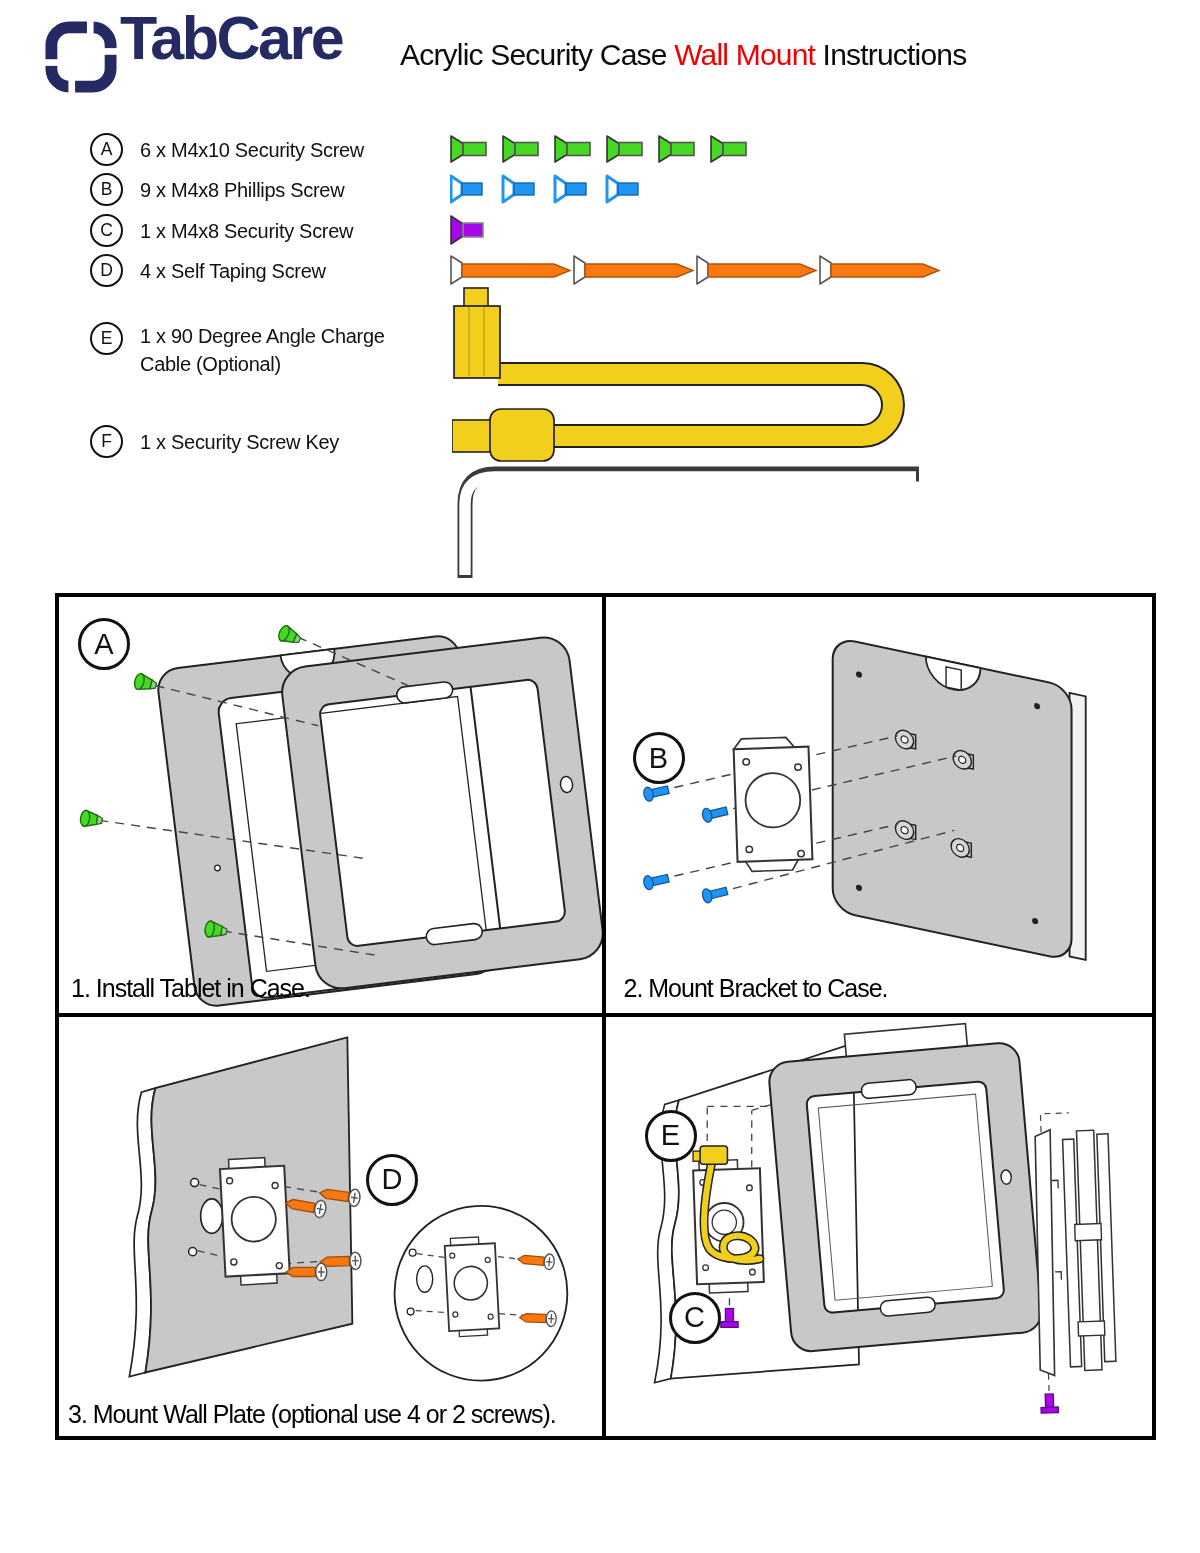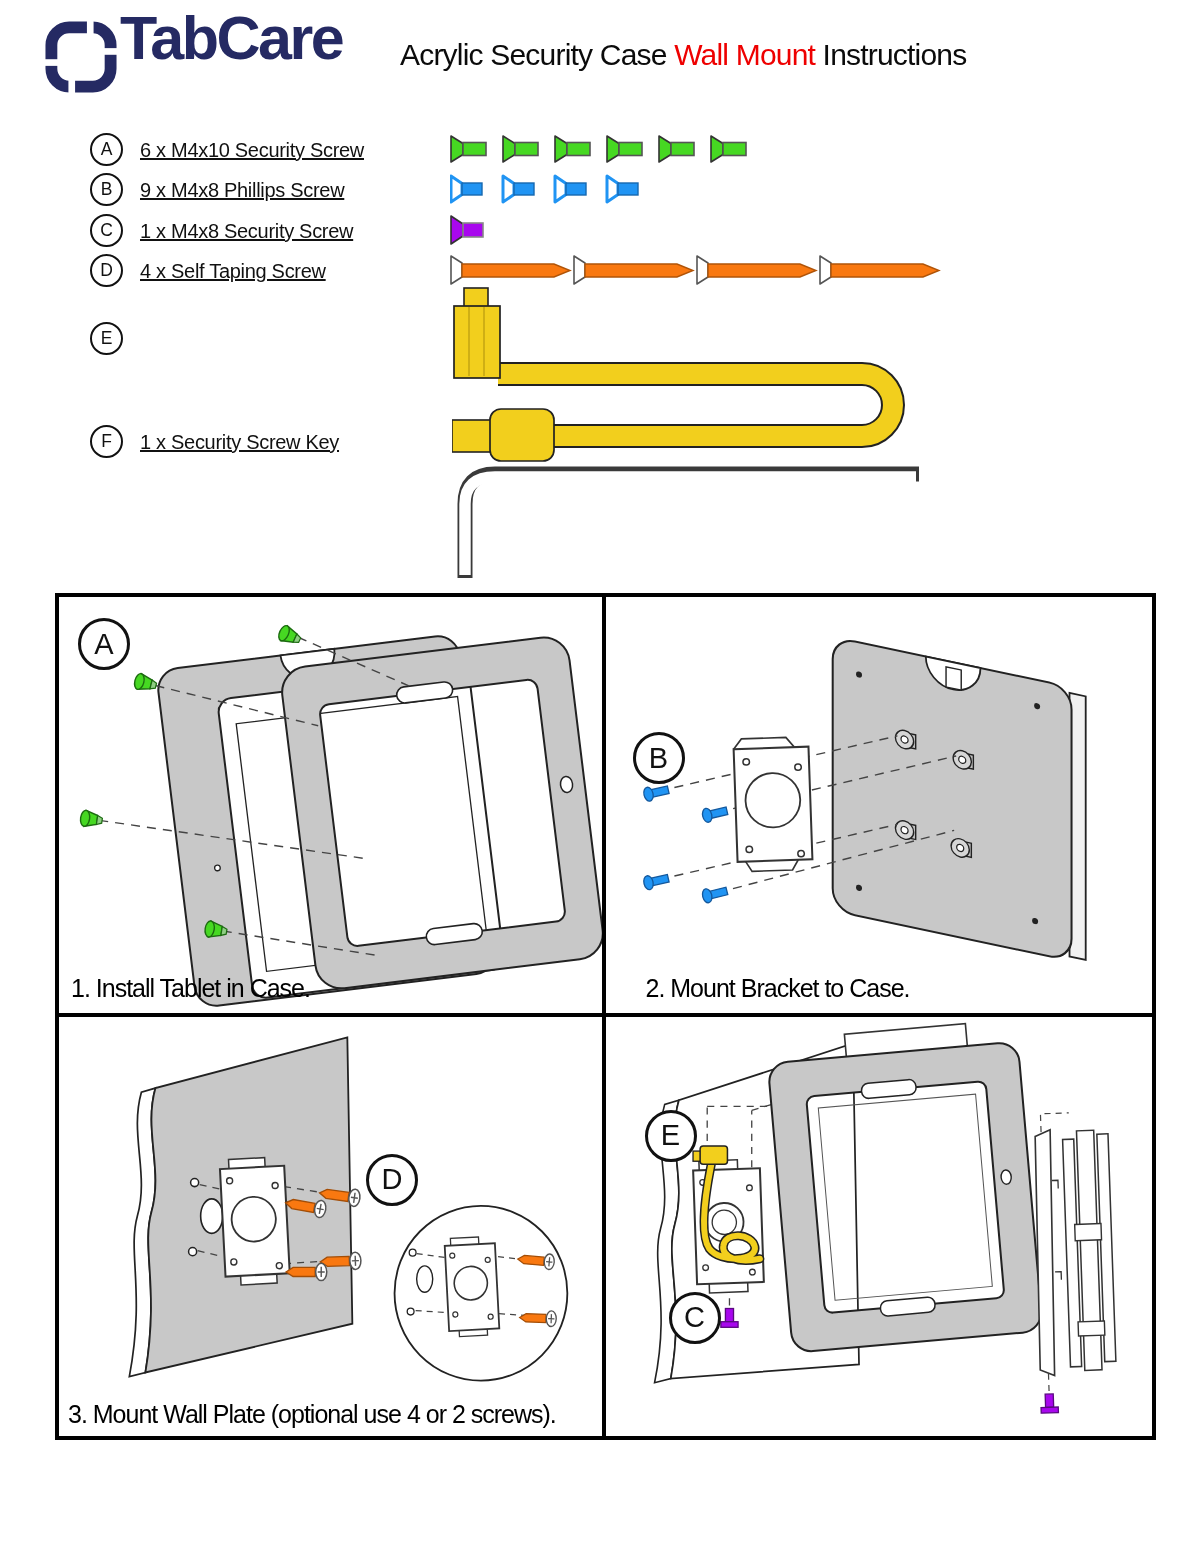--- a/index.html
+++ b/index.html
@@ -5,21 +5,21 @@
   html,body{margin:0;padding:0;background:#ffffff;}
   body{width:1200px;height:1553px;position:relative;font-family:"Liberation Sans",sans-serif;color:#111;overflow:hidden;}
   .abs{position:absolute;}
   
   #brand-name{position:absolute;left:120px;top:8px;font-size:61px;font-weight:bold;letter-spacing:-2.5px;color:var(--brand-navy);line-height:1;}
   #page-title{position:absolute;left:376px;top:40px;font-size:30px;letter-spacing:-0.8px;color:#0b0b0b;line-height:1;white-space:nowrap;margin-left:24px;}
   #page-title .hl{color:var(--title-red);}
   
   .part-row{position:absolute;left:90px;display:flex;align-items:center;gap:17px;}
   .part-badge{width:29px;height:29px;border:2.2px solid #111;border-radius:50%;display:flex;align-items:center;justify-content:center;font-size:17.5px;background:#fff;flex:0 0 auto;}
-  .part-label{font-size:20px;letter-spacing:-0.3px;max-width:296px;line-height:1.4;text-decoration:underline;}
+  .part-label{font-size:20px;letter-spacing:-0.3px;max-width:296px;line-height:1.4;}
   
   #grid{position:absolute;left:55px;top:593px;width:1093px;height:839px;border:4px solid #000;display:grid;grid-template-columns:1fr 1fr;grid-template-rows:1fr 1fr;background:#fff;}
   .cell{position:relative;overflow:hidden;background:#fff;}
   .cell.br{border-right:4px solid #000;}
   .cell.bb{border-bottom:4px solid #000;}
   .cell svg.diagram{position:absolute;left:0;top:0;width:100%;height:100%;}
   .step-badge{position:absolute;width:46px;height:46px;border:3.6px solid #111;border-radius:50%;background:#fff;display:flex;align-items:center;justify-content:center;font-size:29px;color:#111;z-index:3;}
   .caption{position:absolute;font-size:25px;letter-spacing:-1px;color:#000;z-index:3;line-height:1.24;margin-top:20px;}
 </style>
 </head>
@@ -93,20 +93,21 @@
   <div class="part-row" style="top:214px">
     <div class="part-badge">C</div>
     <div class="part-label">1 x M4x8 Security Screw</div>
   </div>
   <div class="part-row" style="top:254px">
     <div class="part-badge">D</div>
     <div class="part-label">4 x Self Taping Screw</div>
   </div>
   <div class="part-row" style="top:322px;align-items:flex-start">
     <div class="part-badge">E</div>
+    <div class="part-label">1 x 90 Degree Angle Charge Cable (Optional)</div>
   </div>
   <div class="part-row" style="top:425px">
     <div class="part-badge">F</div>
     <div class="part-label">1 x Security Screw Key</div>
   </div>
 
   <svg class="abs" style="left:450px;top:133px" width="320" height="32" viewBox="0 0 320 32">
     <use href="#screw-a" x="0" y="2"></use>
       <use href="#screw-a" x="52" y="2"></use>
       <use href="#screw-a" x="104" y="2"></use>
@@ -218,21 +219,21 @@
         <circle cx="191" cy="256" r="3.2" fill="none" stroke="#333" stroke-width="1.5"></circle>
       </g>
       <g>
         <use href="#mini-blue" transform="translate(42,196) rotate(-13)"></use>
         <use href="#mini-blue" transform="translate(100,217) rotate(-13)"></use>
         <use href="#mini-blue" transform="translate(42,284) rotate(-13)"></use>
         <use href="#mini-blue" transform="translate(100,297) rotate(-14)"></use>
       </g>
     </svg>
     <div class="step-badge" style="left:27px;top:135px">B</div>
-    <div class="caption" style="left:40px;bottom:9px">2. Mount Bracket to Case.</div>
+    <div class="caption" style="left:18px;bottom:9px">2. Mount Bracket to Case.</div>
   </div>
 
   <div class="cell br">
     <svg class="diagram" viewBox="0 0 540 413" preserveAspectRatio="none">
       <path d="M82,74 C70,116 90,154 78,196 C68,232 86,270 70,354 L86,350 C100,266 82,228 92,192 C104,150 84,112 96,70 Z" fill="#fff" stroke="#222" stroke-width="1.7"></path>
       <path d="M96,70 C84,112 104,150 92,192 C82,228 100,266 86,350 L292,302 L287,20 Z" style="fill:var(--plate-gray)" stroke="#222" stroke-width="1.8"></path>
       <ellipse cx="152" cy="196" rx="11" ry="17" fill="#fff" stroke="#222" stroke-width="1.6"></ellipse>
       <circle cx="135" cy="163" r="4" fill="#fff" stroke="#222" stroke-width="1.5"></circle>
       <circle cx="133" cy="231" r="4" fill="#fff" stroke="#222" stroke-width="1.5"></circle>
       <g stroke="#444" stroke-width="1.3" stroke-dasharray="7 6" fill="none">

